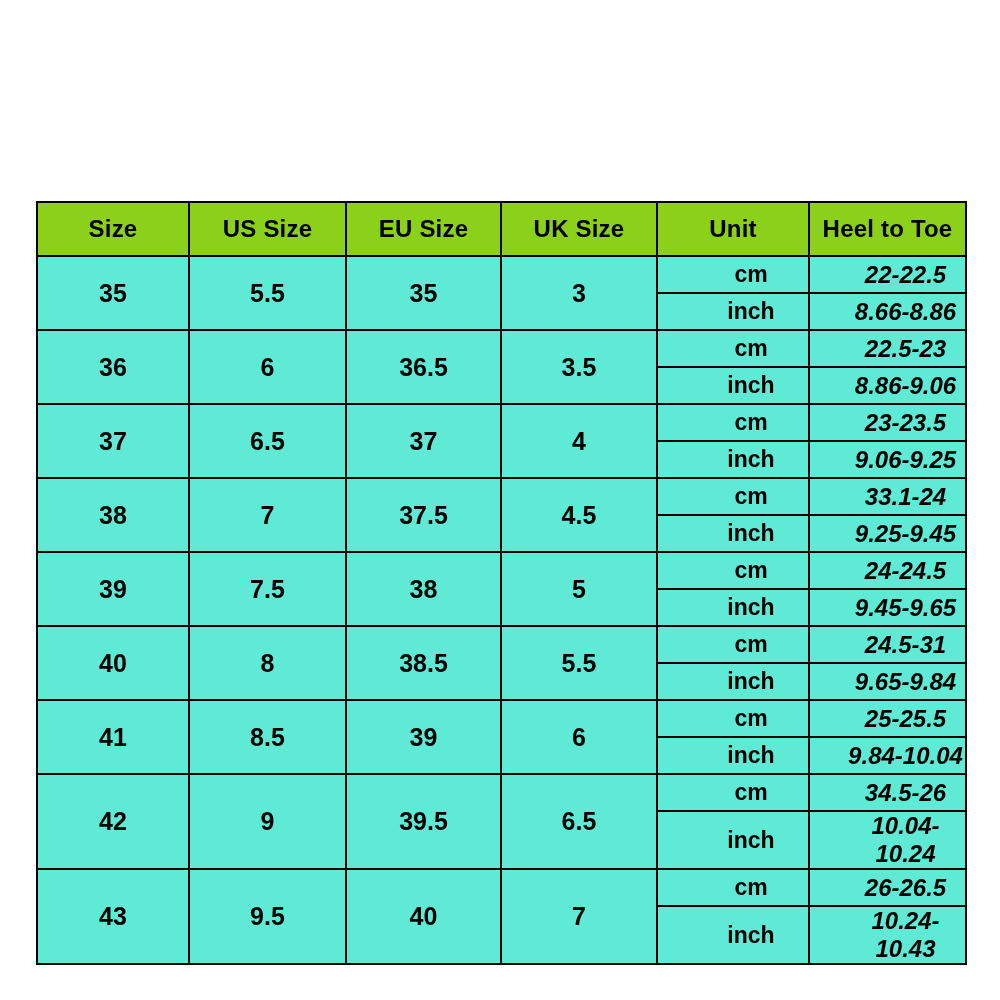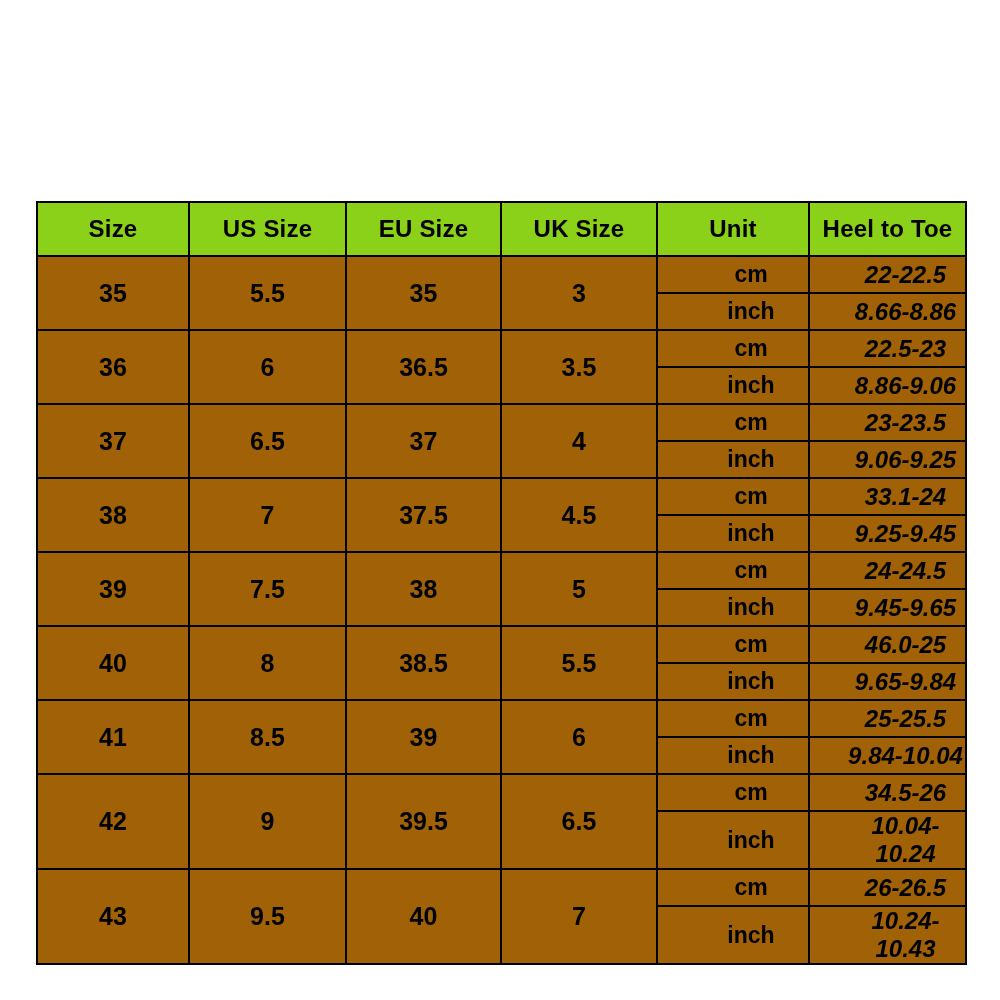--- a/index.html
+++ b/index.html
@@ -23,21 +23,21 @@
     position: absolute;
     left: 36px;
     top: 201px;
     width: 929px;
   }
 
   table.size-chart {
     border-collapse: collapse;
     table-layout: fixed;
     width: 929px;
-    background: #a16207;
+    background: #5eead4;
   }
 
   table.size-chart col.c-size      { width: 152px; }
   table.size-chart col.c-us        { width: 157px; }
   table.size-chart col.c-eu        { width: 155px; }
   table.size-chart col.c-uk        { width: 156px; }
   table.size-chart col.c-unit      { width: 152px; }
   table.size-chart col.c-heel      { width: 157px; }
 
   table.size-chart th,
@@ -159,21 +159,21 @@
           <tr>
             <td class="unit">inch</td>
             <td class="heel">9.45-9.65</td>
           </tr>
           <tr>
             <td class="span-cell" rowspan="2">40</td>
             <td class="span-cell" rowspan="2">8</td>
             <td class="span-cell" rowspan="2">38.5</td>
             <td class="span-cell" rowspan="2">5.5</td>
             <td class="unit">cm</td>
-            <td class="heel">46.0-25</td>
+            <td class="heel">24.5-31</td>
           </tr>
           <tr>
             <td class="unit">inch</td>
             <td class="heel">9.65-9.84</td>
           </tr>
           <tr>
             <td class="span-cell" rowspan="2">41</td>
             <td class="span-cell" rowspan="2">8.5</td>
             <td class="span-cell" rowspan="2">39</td>
             <td class="span-cell" rowspan="2">6</td>

